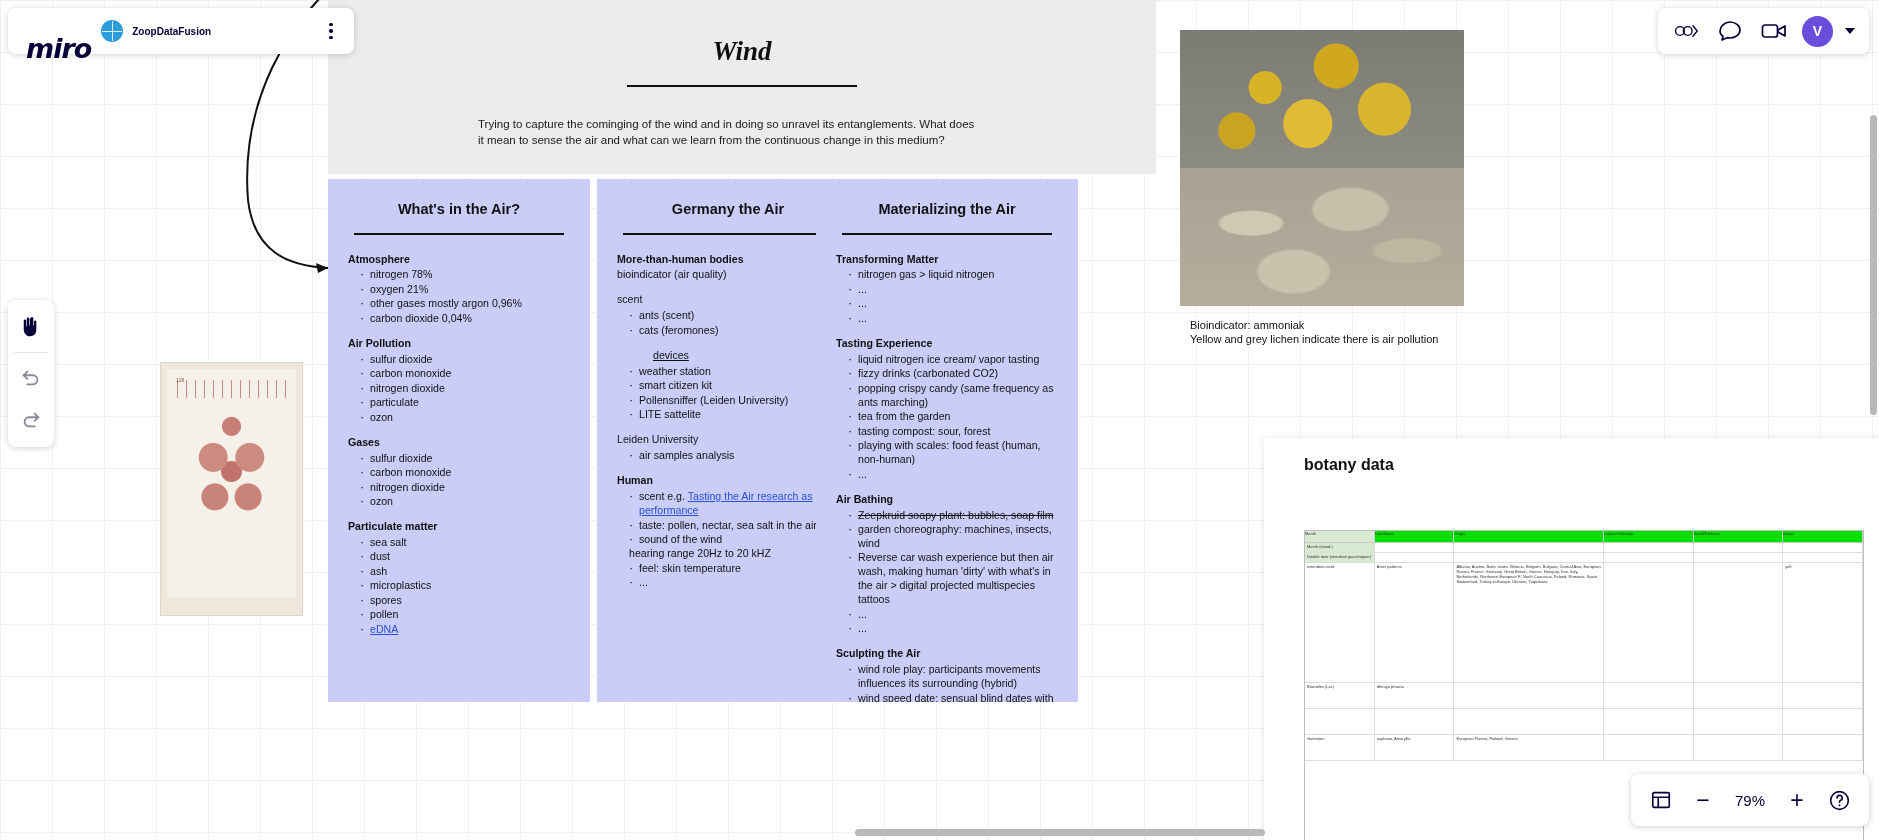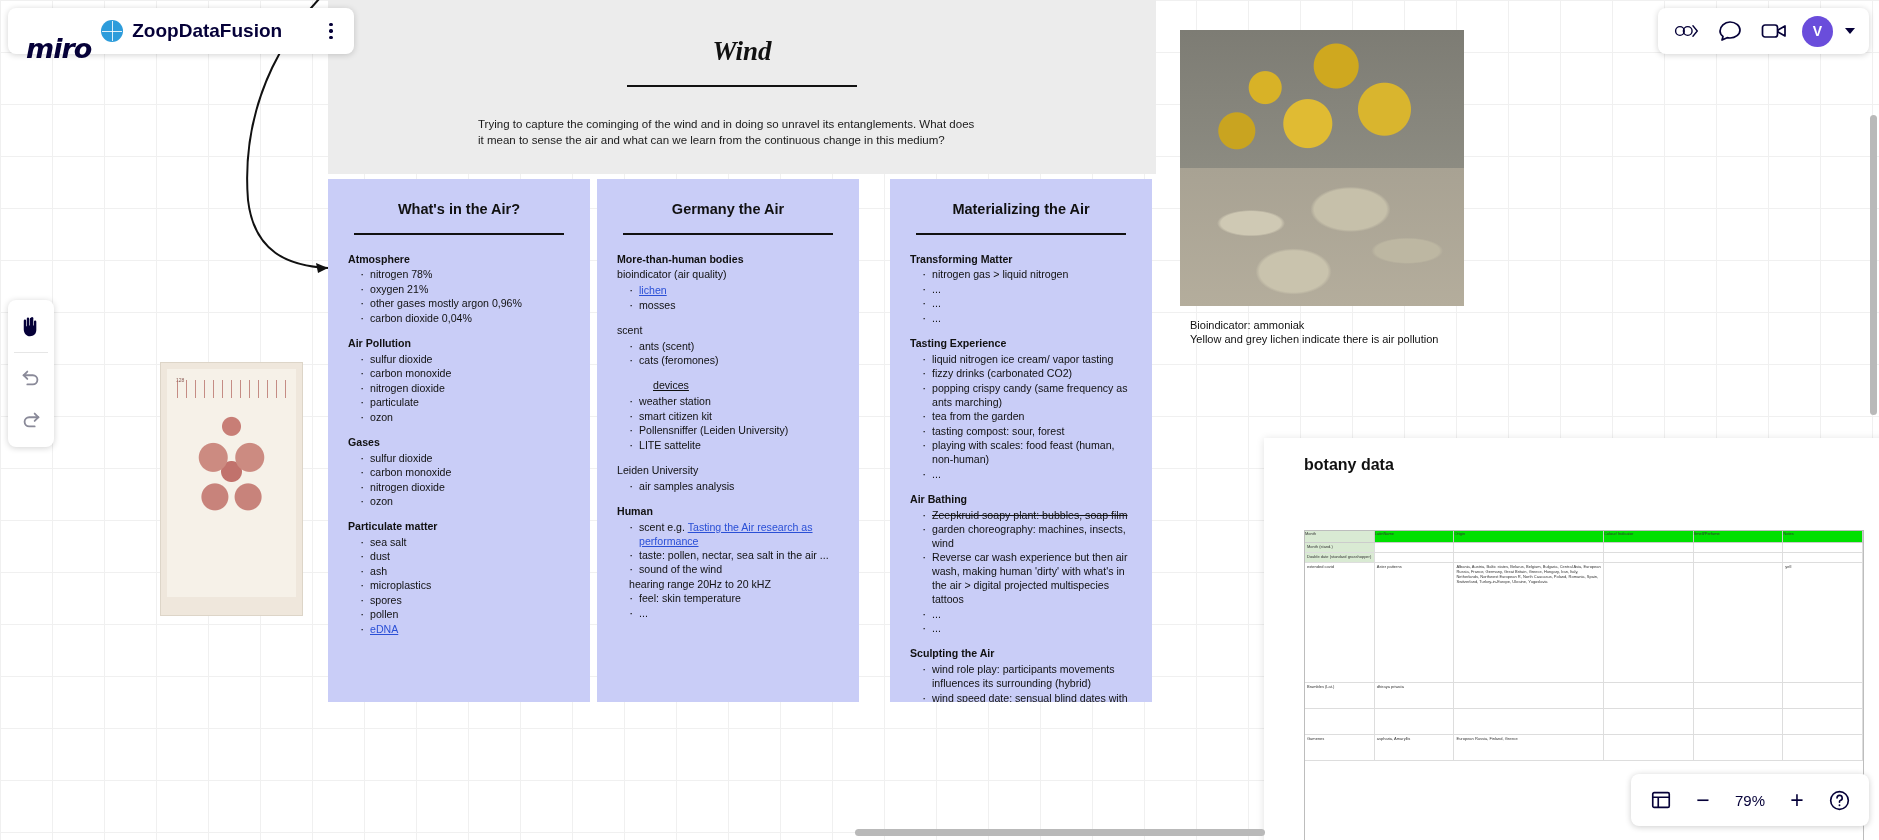--- a/index.html
+++ b/index.html
@@ -46,21 +46,21 @@
   }
   .globe-icon:before {
     content: ""; position: absolute; left: 50%; top: 1px; bottom: 1px;
     width: 1px; background: rgba(255,255,255,.85);
   }
   .globe-icon:after {
     content: ""; position: absolute; left: 1px; right: 1px; top: 50%;
     height: 1px; background: rgba(255,255,255,.85);
   }
   .board-title {
-    font-size: 19px; font-weight: 700; color: #050038;
+    font-size: 10px; font-weight: 700; color: #050038;
     white-space: nowrap; margin-right: 12px;
   }
   .kebab {
     width: 26px; height: 26px; display: flex; flex-direction: column;
     align-items: center; justify-content: center; gap: 3px; cursor: pointer;
     margin-left: auto;
   }
   .kebab i { width: 3.4px; height: 3.4px; border-radius: 50%; background: #050038; display: block; }
 
   
@@ -133,21 +133,21 @@
   }
 
   .col {
     position: absolute; top: 179px;
     background: #c9cdf7;
     padding: 22px 20px 10px 20px;
     overflow: hidden;
   }
   #col1 { left: 328px; width: 262px; height: 523px; }
   #col2 { left: 597px; width: 262px; height: 523px; }
-  #col3 { left: 890px; width: 262px; height: 523px; }
+  #col3 { left: 816px; width: 262px; height: 523px; }
   .col-title {
     text-align: center; font-size: 14.5px; font-weight: 700; color: #111;
     font-family: "Liberation Sans", sans-serif;
   }
   .col-rule { height: 1.5px; background: #111; margin: 16px 6px 0 6px; }
   .col-body { margin-top: 18px; font-size: 10.6px; color: #111; line-height: 1.32; }
   .grp { margin-bottom: 11px; }
   .grp-h { font-weight: 700; margin-bottom: 2px; }
   .grp-sub { margin-bottom: 2px; }
   .grp-sub.u { text-decoration: underline; margin-left: 36px; }
@@ -316,24 +316,20 @@
       </div>
   </div>
 
   <div class="col" id="col2">
     <div class="col-title">Germany the Air</div>
     <div class="col-rule"></div>
     <div class="col-body">
         <div class="grp">
           <div class="grp-h">More-than-human bodies</div>
           <div class="grp-sub">bioindicator (air quality)</div>
-          <ul class="bul">
-            <li><span class="link">lichen</span></li>
-            <li>mosses</li>
-          </ul>
         </div>
         <div class="grp">
           <div class="grp-sub">scent</div>
           <ul class="bul">
             <li>ants (scent)</li>
             <li>cats (feromones)</li>
           </ul>
         </div>
         <div class="grp">
           <div class="grp-sub u">devices</div>

